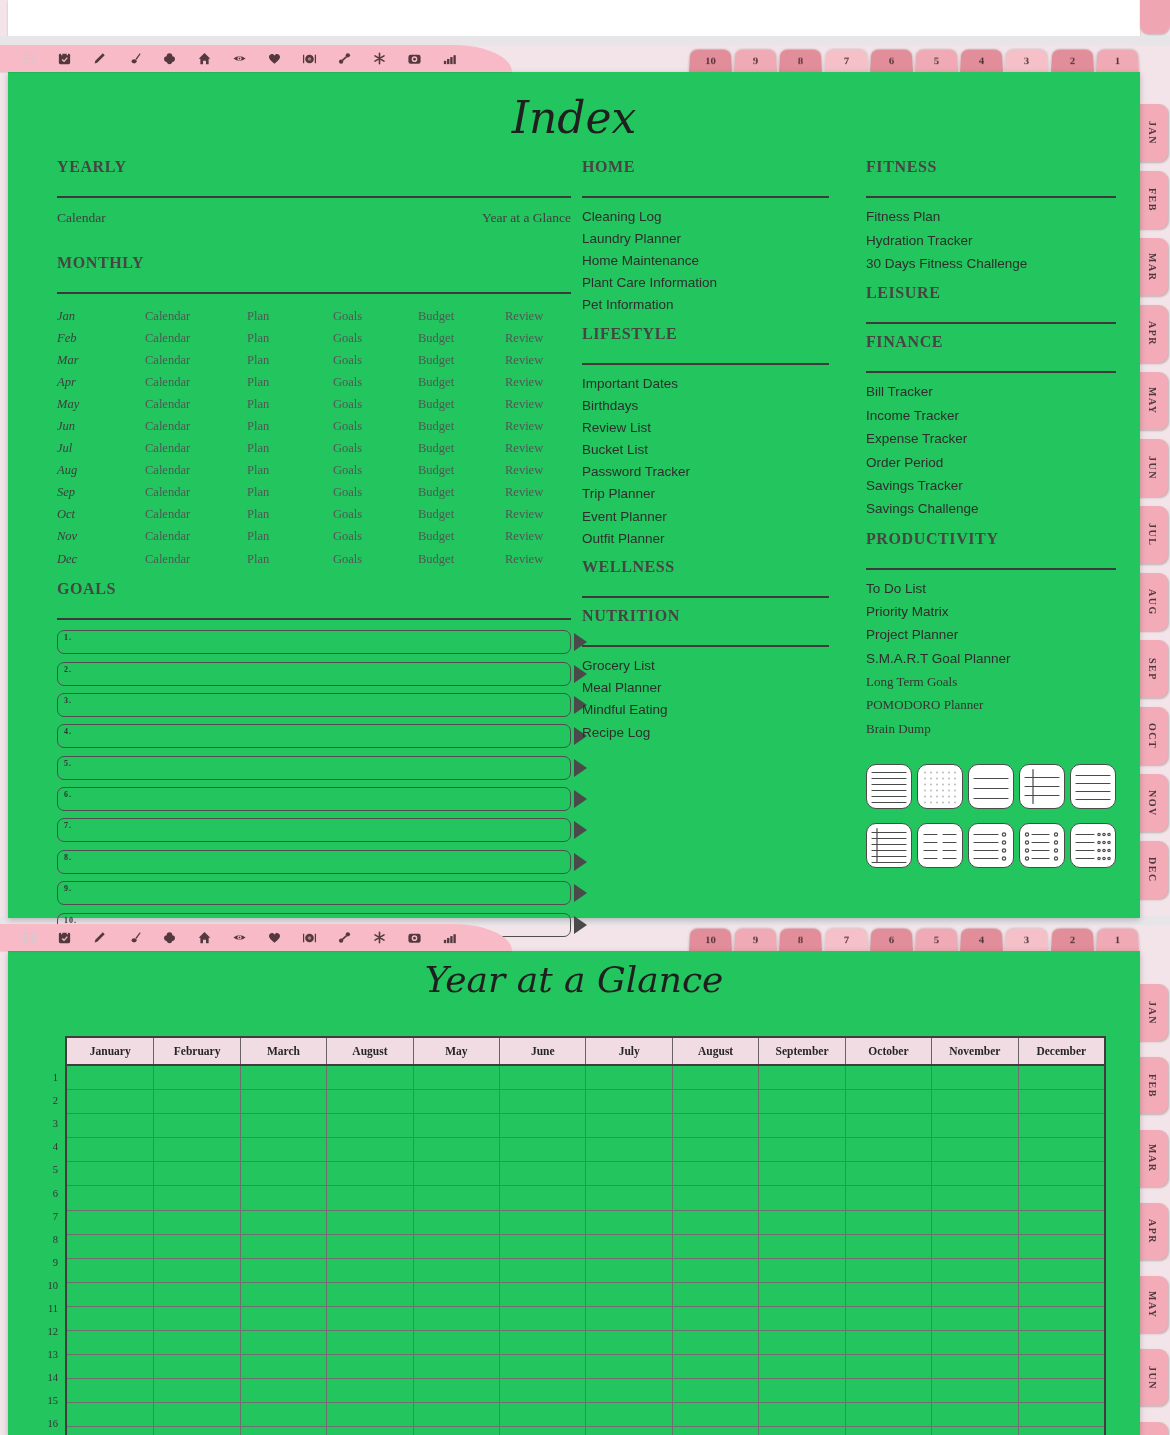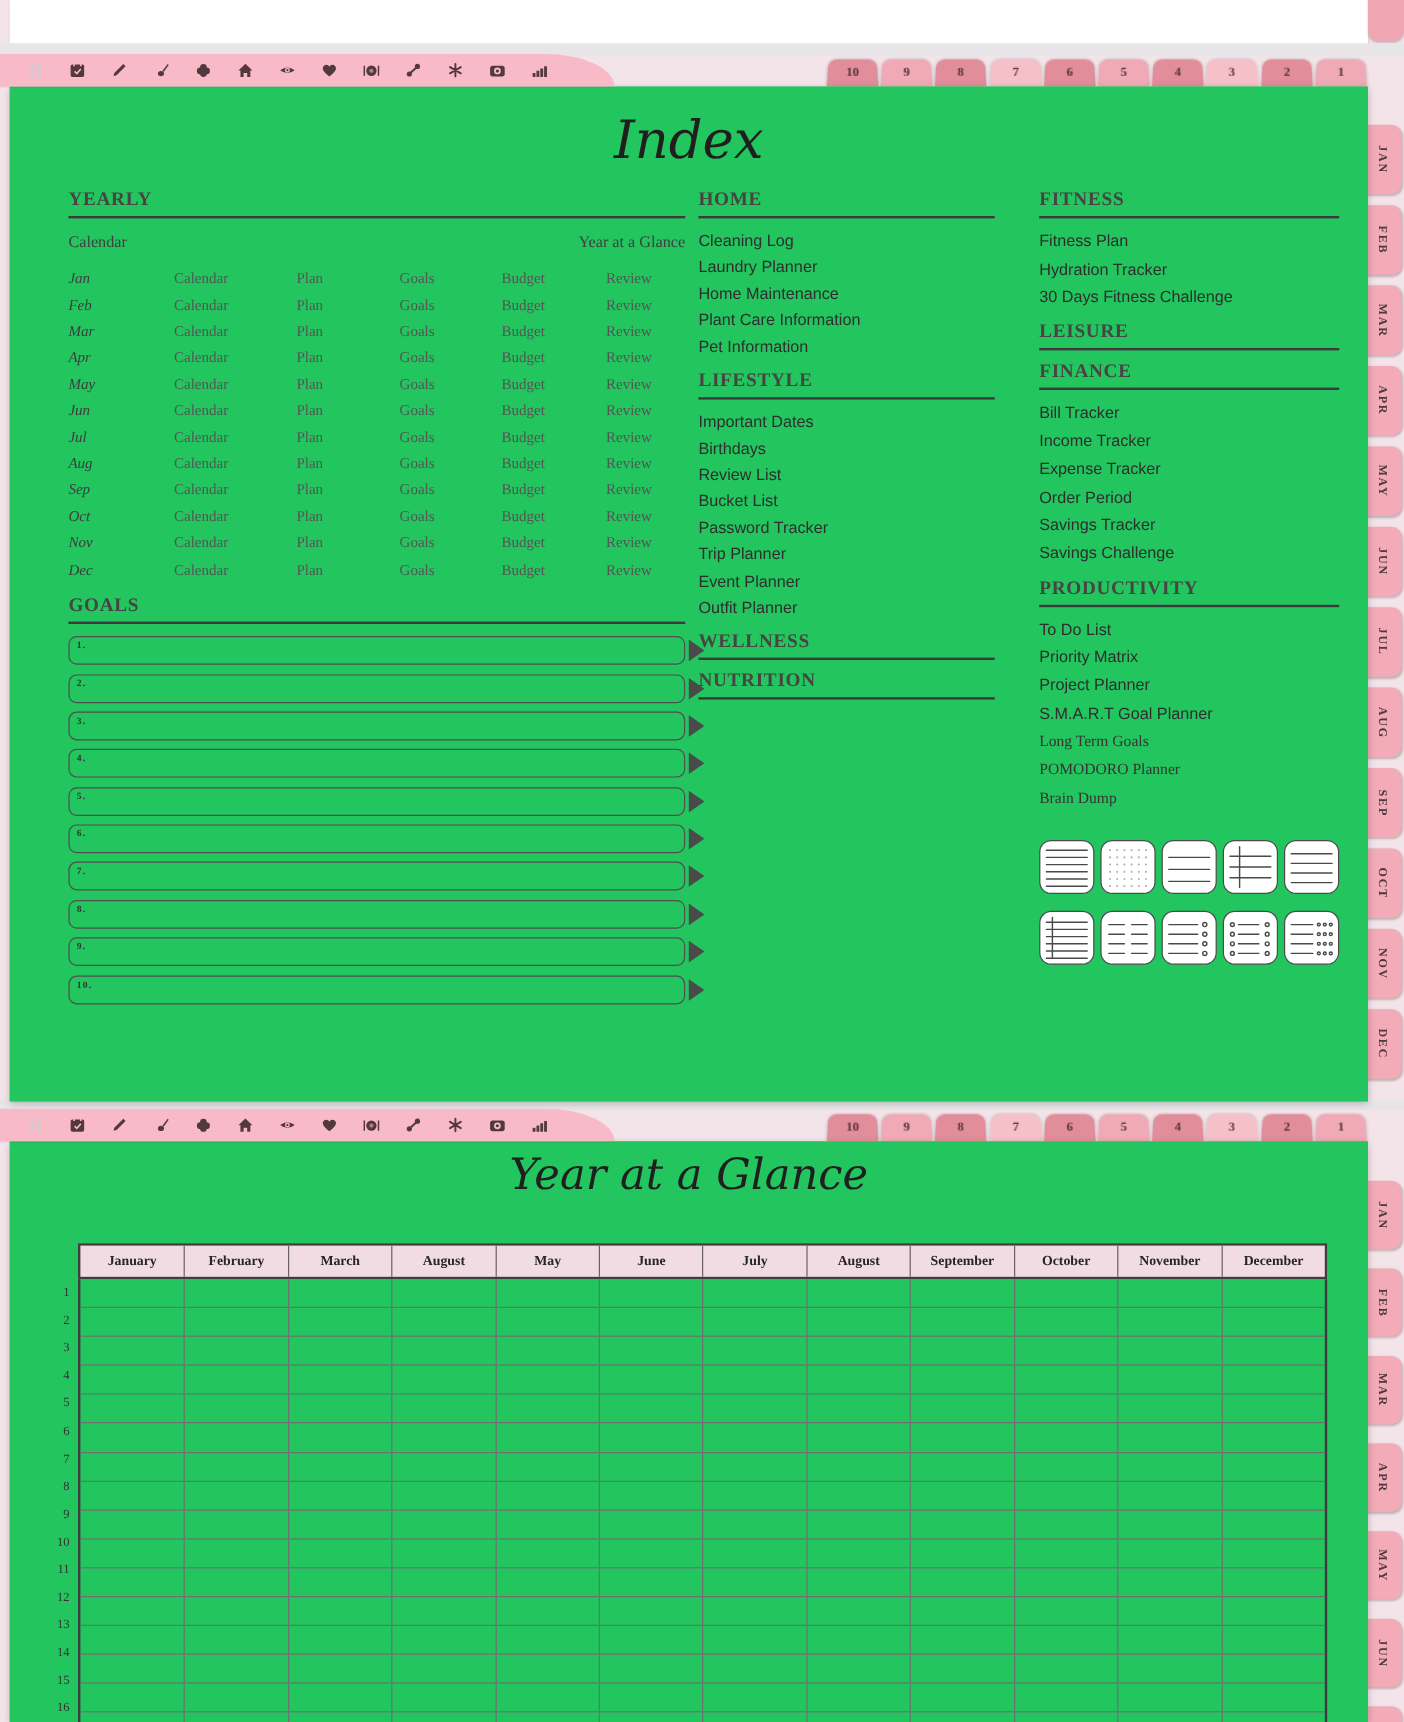--- a/index.html
+++ b/index.html
@@ -40,21 +40,21 @@
   .side-tab{width:32px;border-radius:0 9px 9px 0;background:#f2abb7;color:#4c3940;
     display:flex;align-items:center;justify-content:center;box-shadow:1px 1px 2px rgba(0,0,0,.22)}
   #sidetabs1 .side-tab{height:58px}
   #sidetabs2 .side-tab{height:57px}
   .side-tab span{writing-mode:vertical-rl;text-orientation:mixed;
     font:bold 10px "Liberation Serif",serif;letter-spacing:1.5px}
   
   .index-title{position:absolute;top:20px;left:0;right:0;text-align:center;
     font:italic 44px "DejaVu Serif",serif;color:#1f1f1f}
   .sec-head{font:bold 16px "Liberation Serif",serif;color:#474443;letter-spacing:.6px;
-    padding-bottom:4px;border-bottom:2px solid #3e3a3b;margin:0}
+    padding-bottom:20px;border-bottom:2px solid #3e3a3b;margin:0}
   .col-left{position:absolute;left:49px;top:86px;width:514px}
   .yearly-row{display:flex;justify-content:space-between;margin-top:12px;
     font:13.5px "Liberation Serif",serif;color:#3f3f3f}
   .monthly-head{margin-top:28px}
   .monthly-rows{margin-top:11px}
   .m-row{display:grid;grid-template-columns:88px 102px 86px 85px 87px auto;
     height:22.1px;align-items:center;font:12.5px "Liberation Serif",serif;color:#555}
   .m-month{font-style:italic;color:#3d3d3d}
   .goals-head{margin-top:10px}
   .goal-fields{margin-top:10px}
@@ -235,20 +235,21 @@
 
 <div class="page" id="page1" data-name="index-page">
   <div class="index-title" data-name="page-title">Index</div>
 
   <div class="col-left" data-name="index-left-column">
     <h3 class="sec-head" data-name="section-heading">YEARLY</h3>
     <div class="yearly-row" data-name="yearly-links">
       <span data-name="index-link">Calendar</span>
       <span data-name="index-link">Year at a Glance</span>
     </div>
+    <h3 class="sec-head monthly-head" data-name="section-heading">MONTHLY</h3>
     <div class="monthly-rows" data-name="monthly-rows">
         <div class="m-row" data-name="monthly-row">
           <span class="m-month" data-name="month-label">Jan</span>
           <span class="m-link" data-name="link-jan-calendar">Calendar</span>
           <span class="m-link" data-name="link-jan-plan">Plan</span>
           <span class="m-link" data-name="link-jan-goals">Goals</span>
           <span class="m-link" data-name="link-jan-budget">Budget</span>
           <span class="m-link" data-name="link-jan-review">Review</span>
         </div>
         <div class="m-row" data-name="monthly-row">
@@ -407,20 +408,26 @@
           <div class="sec-item" data-name="index-link">Trip Planner</div>
           <div class="sec-item" data-name="index-link">Event Planner</div>
           <div class="sec-item" data-name="index-link">Outfit Planner</div>
         </div>
       </div>
       <div class="sec" data-name="index-section">
         <h3 class="sec-head" data-name="section-heading">WELLNESS</h3>
       </div>
       <div class="sec" data-name="index-section">
         <h3 class="sec-head" data-name="section-heading">NUTRITION</h3>
+        <div class="sec-items" data-name="section-items">
+          <div class="sec-item" data-name="index-link">Grocery List</div>
+          <div class="sec-item" data-name="index-link">Meal Planner</div>
+          <div class="sec-item" data-name="index-link">Mindful Eating</div>
+          <div class="sec-item" data-name="index-link">Recipe Log</div>
+        </div>
       </div>
     </div>
   <div class="col-right" data-name="index-col-right">
     <div data-name="right-sections">
         <div class="sec" data-name="index-section">
           <h3 class="sec-head" data-name="section-heading">FITNESS</h3>
           <div class="sec-items" data-name="section-items">
             <div class="sec-item" data-name="index-link">Fitness Plan</div>
             <div class="sec-item" data-name="index-link">Hydration Tracker</div>
             <div class="sec-item" data-name="index-link">30 Days Fitness Challenge</div>

